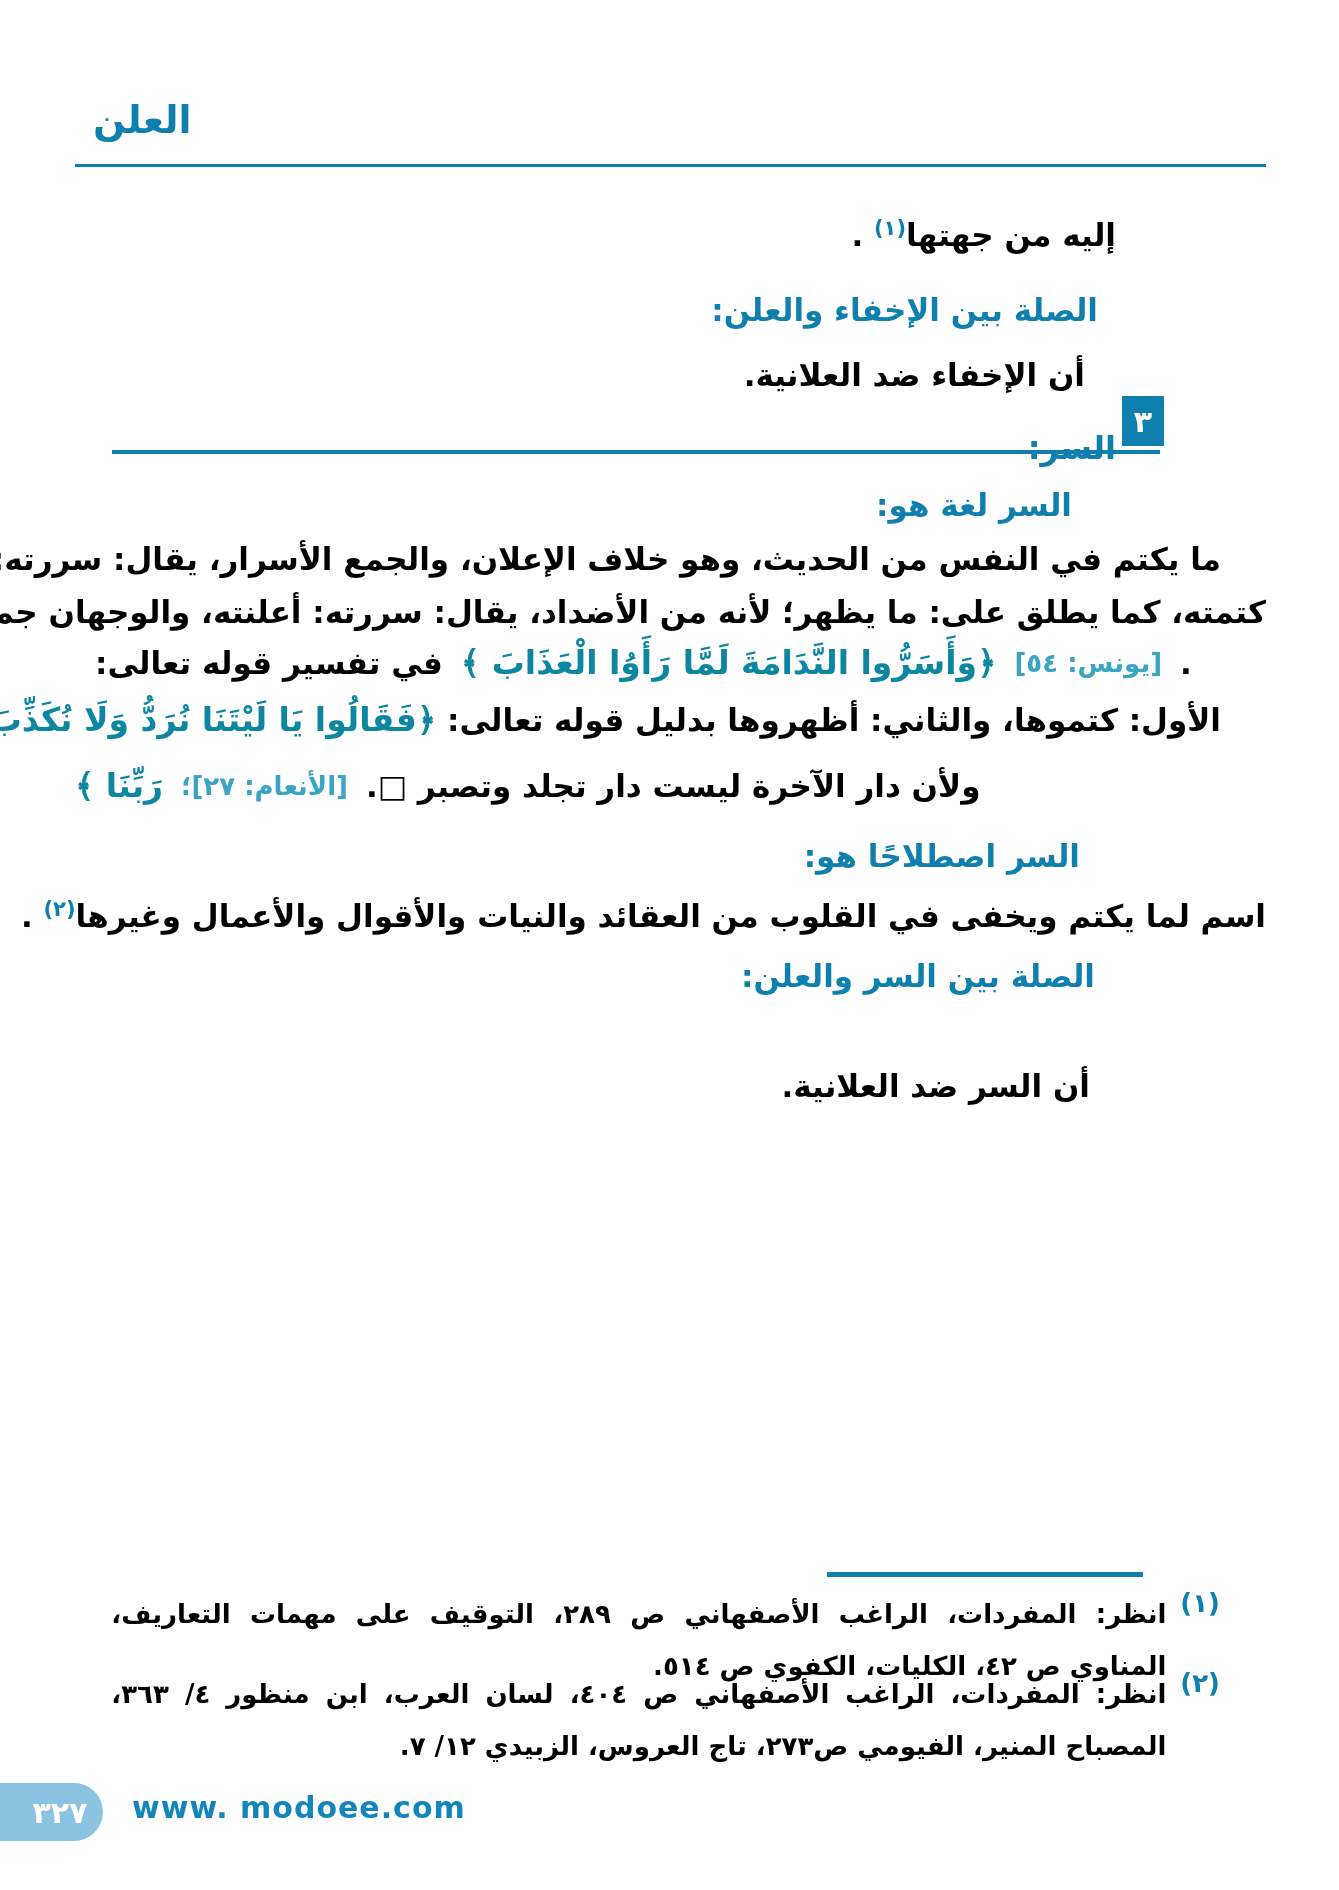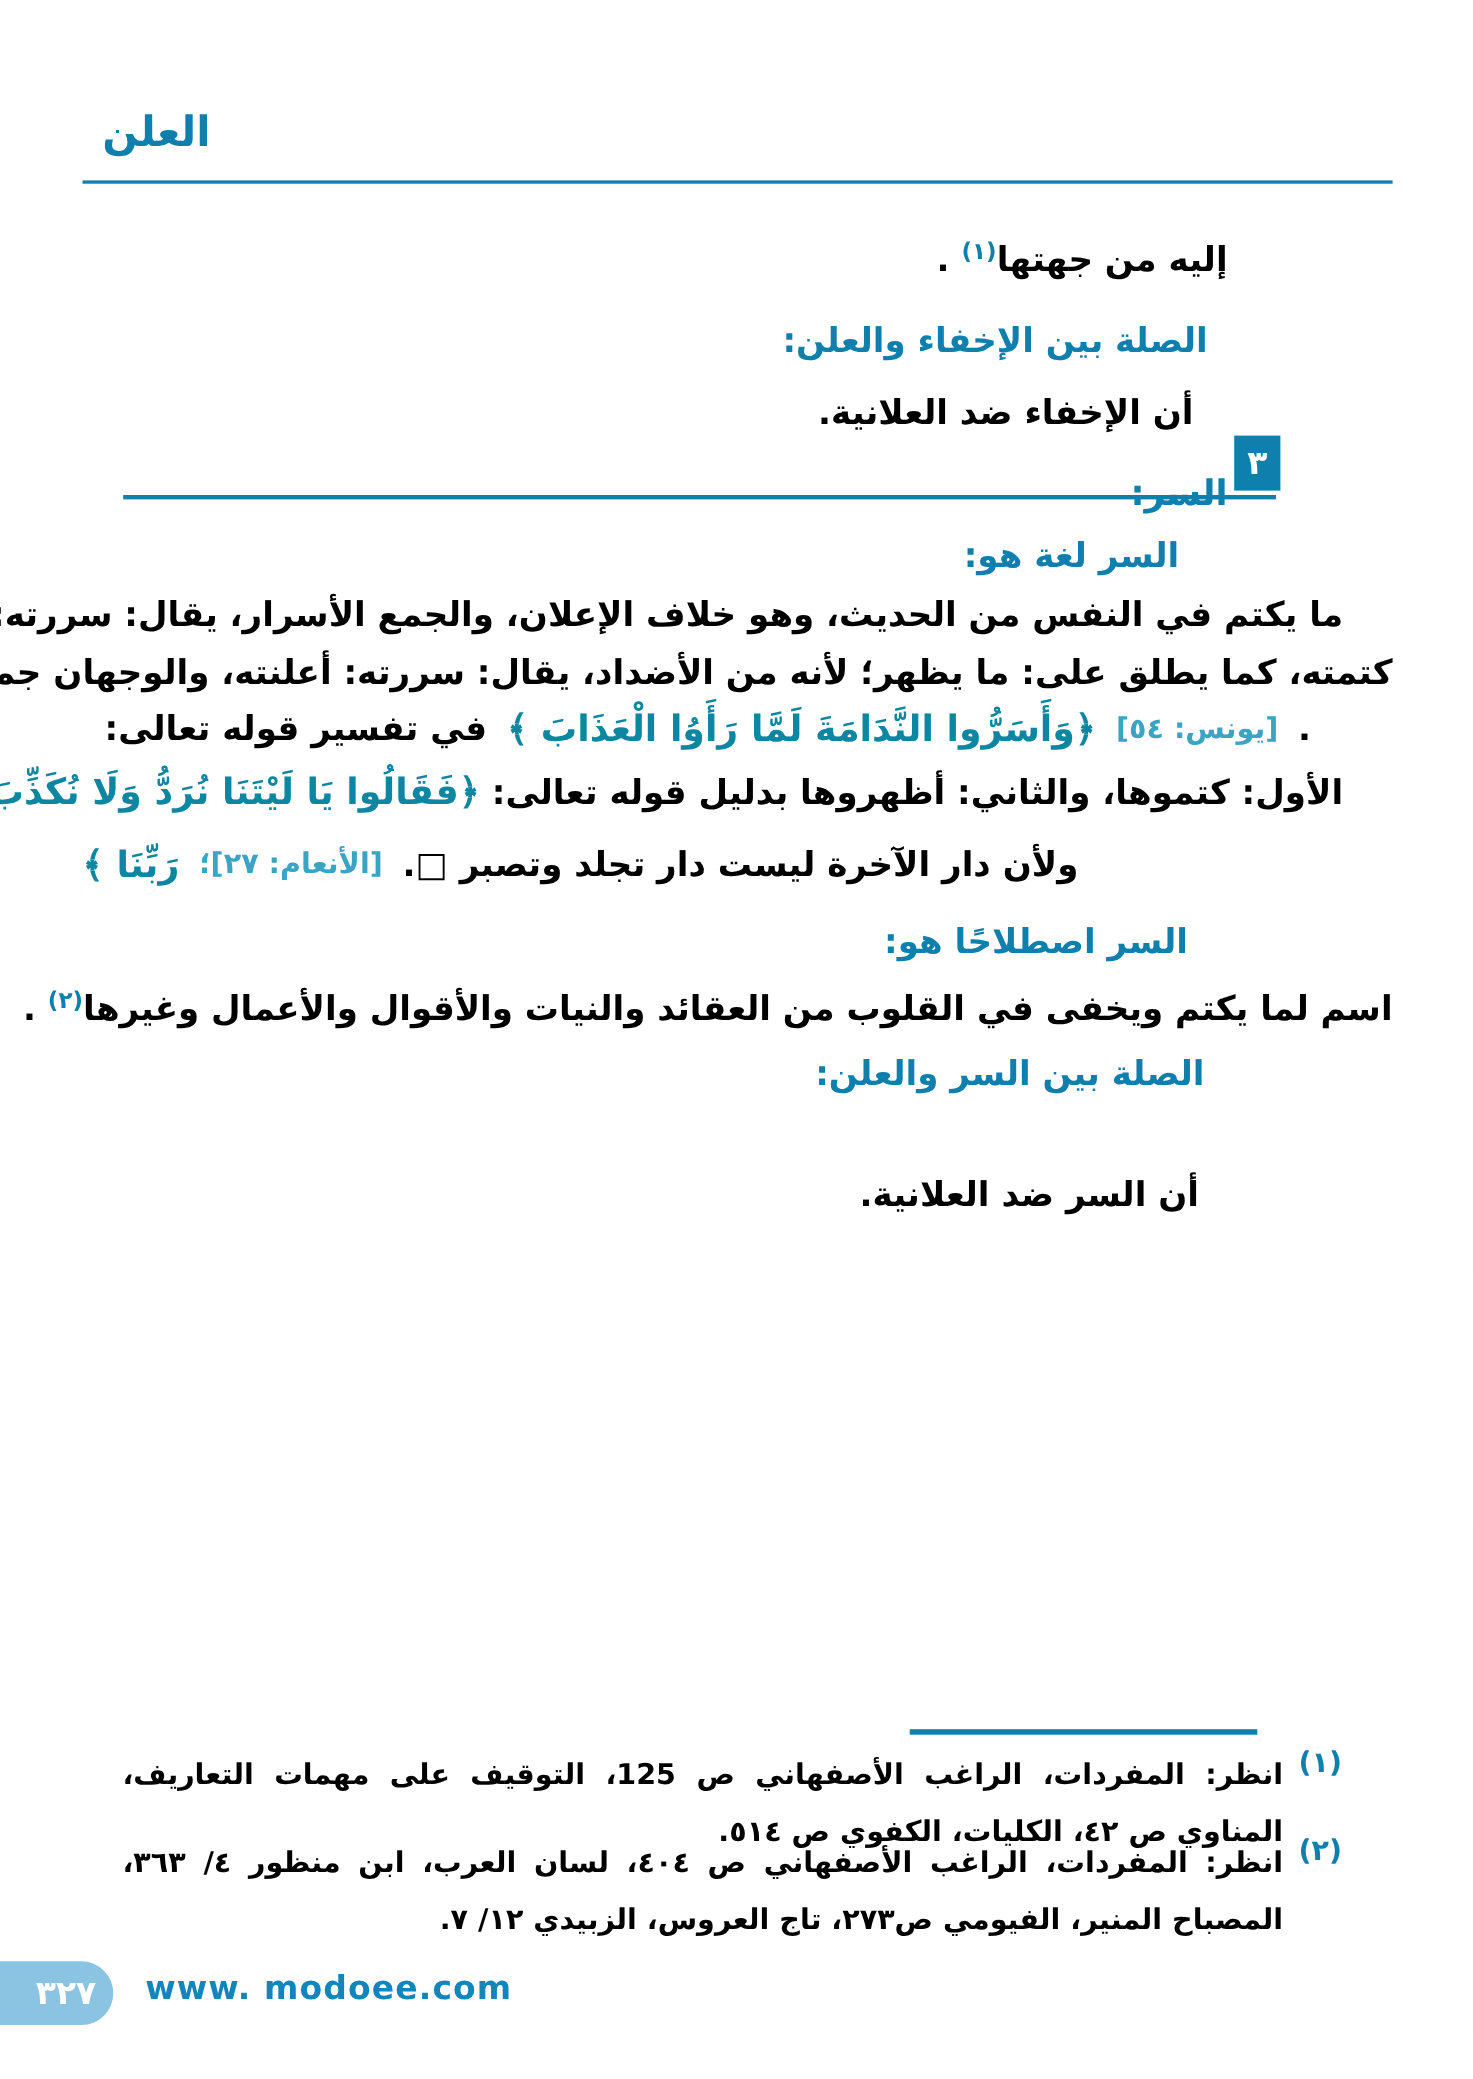--- a/index.html
+++ b/index.html
@@ -133,21 +133,21 @@
 
   <div class="abs rtl teal-heading" style="right:259px;top:838px;">السر اصطلاحًا هو:</div>
   <div class="abs rtl body-line" style="right:73px;top:897px;"><span>اسم لما يكتم ويخفى في القلوب من العقائد والنيات والأقوال والأعمال وغيرها</span><span class="fn-ref">(٢)</span><span> .</span></div>
 
   <div class="abs rtl teal-heading" style="right:244px;top:958px;">الصلة بين السر والعلن:</div>
   <div class="abs rtl body-line" style="right:249px;top:1020px;margin-top:48px;">أن السر ضد العلانية.</div>
 
   <div class="rule rule-footnote"></div>
   <div class="abs footnote" style="top:1588px;">
     <span class="marker">(١)</span>
-    <span class="fn-text">انظر: المفردات، الراغب الأصفهاني ص 125، التوقيف على مهمات التعاريف، المناوي ص ٤٢، الكليات، الكفوي ص ٥١٤.</span>
+    <span class="fn-text">انظر: المفردات، الراغب الأصفهاني ص ٢٨٩، التوقيف على مهمات التعاريف، المناوي ص ٤٢، الكليات، الكفوي ص ٥١٤.</span>
   </div>
   <div class="abs footnote" style="top:1668px;">
     <span class="marker">(٢)</span>
     <span class="fn-text">انظر: المفردات، الراغب الأصفهاني ص ٤٠٤، لسان العرب، ابن منظور ٤/ ٣٦٣، المصباح المنير، الفيومي ص٢٧٣، تاج العروس، الزبيدي ١٢/ ٧.</span>
   </div>
 
   <div class="page-badge">٣٢٧</div>
   <div class="abs website">www. modoee.com</div>
 
 </div>

